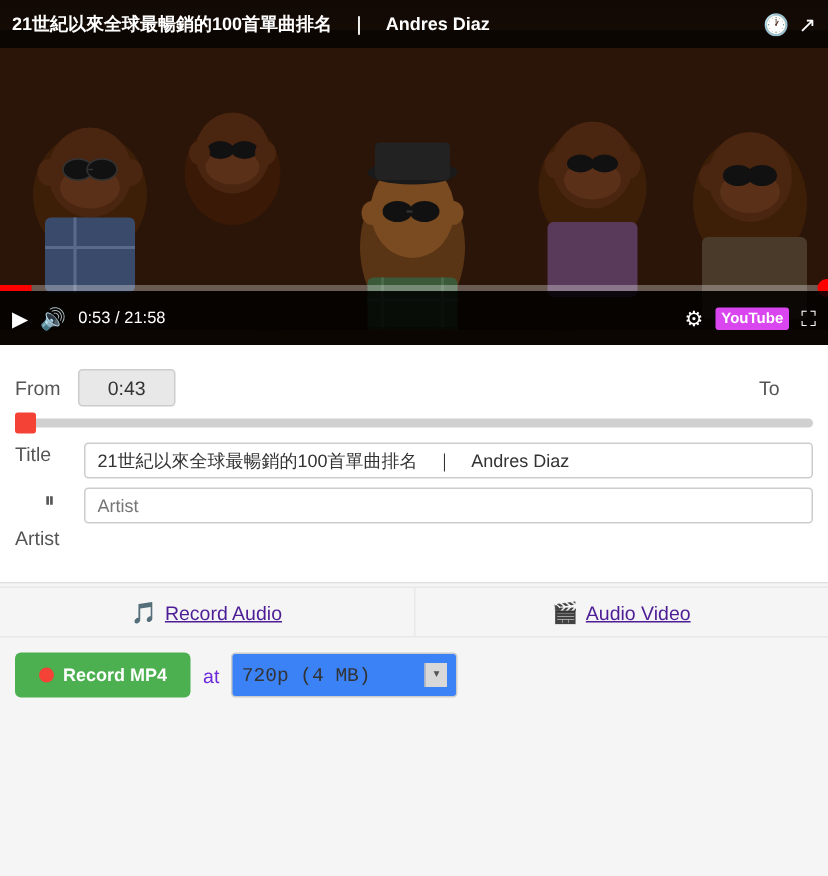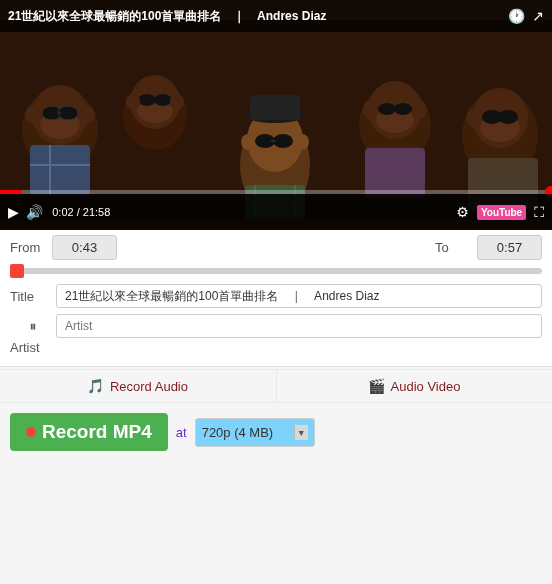--- a/index.html
+++ b/index.html
@@ -119,34 +119,34 @@
 
     .time-display {
       color: #ffffff;
       font-size: 11px;
       white-space: nowrap;
     }
 
     .ctrl-spacer { flex: 1; }
 
     .youtube-badge {
-      background: #ec4899;
+      background: #d946ef;
       color: white;
       font-size: 10px;
       font-weight: bold;
       padding: 2px 4px;
       border-radius: 2px;
       text-align: right;
     }
 
     
     .controls-panel {
       background: #ffffff;
       border-bottom: 1px solid #e0e0e0;
-      padding: 5px 10px;
+      padding: 16px 10px;
     }
 
     
     .from-to-row {
       display: flex;
       align-items: center;
       margin-bottom: 8px;
       gap: 6px;
     }
 
@@ -193,21 +193,21 @@
       width: 14px;
       height: 14px;
       background: #f44336;
       border-radius: 2px;
       cursor: pointer;
     }
 
     
     .field-row {
       display: flex;
-      align-items: center;
+      align-items: flex-start;
       margin-bottom: 6px;
     }
 
     .field-label {
       color: #555;
       font-size: 13px;
       min-width: 46px;
     }
 
     .field-input {
@@ -257,40 +257,41 @@
     .record-option:first-child {
       border-right: 1px solid #e8e8e8;
     }
 
     .record-option .opt-icon {
       color: #4CAF50;
       font-size: 14px;
     }
 
     .record-option .opt-label {
-      color: #7f1d1d;
+      text-decoration: underline;
+      color: #4c1d95;
       text-align: center;
     }
 
     
     .bottom-row {
       display: flex;
       align-items: center;
       padding: 8px 10px;
       background: #f5f5f5;
       gap: 8px;
     }
 
     .record-mp4-btn {
       background: #4CAF50;
       color: #fff;
       border: none;
       border-radius: 4px;
       padding: 8px 16px;
-      font-size: 19px;
+      font-size: 12px;
       font-weight: bold;
       cursor: pointer;
       display: flex;
       align-items: center;
       gap: 6px;
       white-space: nowrap;
     }
 
     .record-dot {
       width: 10px;
@@ -300,30 +301,31 @@
       display: inline-block;
     }
 
     .at-text {
       color: #6d28d9;
       font-size: 13px;
     }
 
     .quality-dropdown {
       border: 1px solid #ccc;
-      background: #7dd3fc;
+      background: #3b82f6;
       border-radius: 3px;
       padding: 6px 6px;
       font-size: 13px;
       color: #333;
       cursor: pointer;
       display: flex;
       align-items: center;
-      gap: 19px;
+      gap: 36px;
       min-width: 120px;
+      font-family: Liberation Mono, monospace;
     }
 
     .dropdown-arrow {
       color: #555;
       font-size: 10px;
       background: #d8d8d8;
       padding: 2px 4px;
       border-left: 1px solid #bbb;
       margin-left: auto;
     }
@@ -412,40 +414,39 @@
     <div class="progress-bar-container">
       <div class="progress-bar-fill">
         <div class="progress-dot"></div>
       </div>
     </div>
 
     <div class="controls-bar">
       <span class="ctrl-btn">▶</span>
       <span class="ctrl-btn">🔊</span>
       <span class="time-display">
-        <span>0:02</span>
+        <span>0:53</span>
         /
         <span>21:58</span>
       </span>
       <span class="ctrl-spacer"></span>
       <span class="ctrl-btn">⚙</span>
       <span class="youtube-badge">You<span style="color:#fff;font-weight:bold;">Tube</span></span>
       <span class="ctrl-btn">⛶</span>
     </div>
   </div>
 </div>
 
 <div class="controls-panel">
 
   <div class="from-to-row">
     <span class="label-text">From</span>
     <input class="time-input" type="text" value="0:43" style="">
     <span class="spacer-flex"></span>
     <span class="label-text">To</span>
-    <input class="time-input" type="text" value="0:57" style="">
   </div>
 
   <div class="slider-row">
     <div class="slider-track">
       <div class="slider-handle" style="left:0px; background:#f44336;"></div>
     </div>
   </div>
 
   <div class="field-row">
     <span class="field-label">Title</span>

